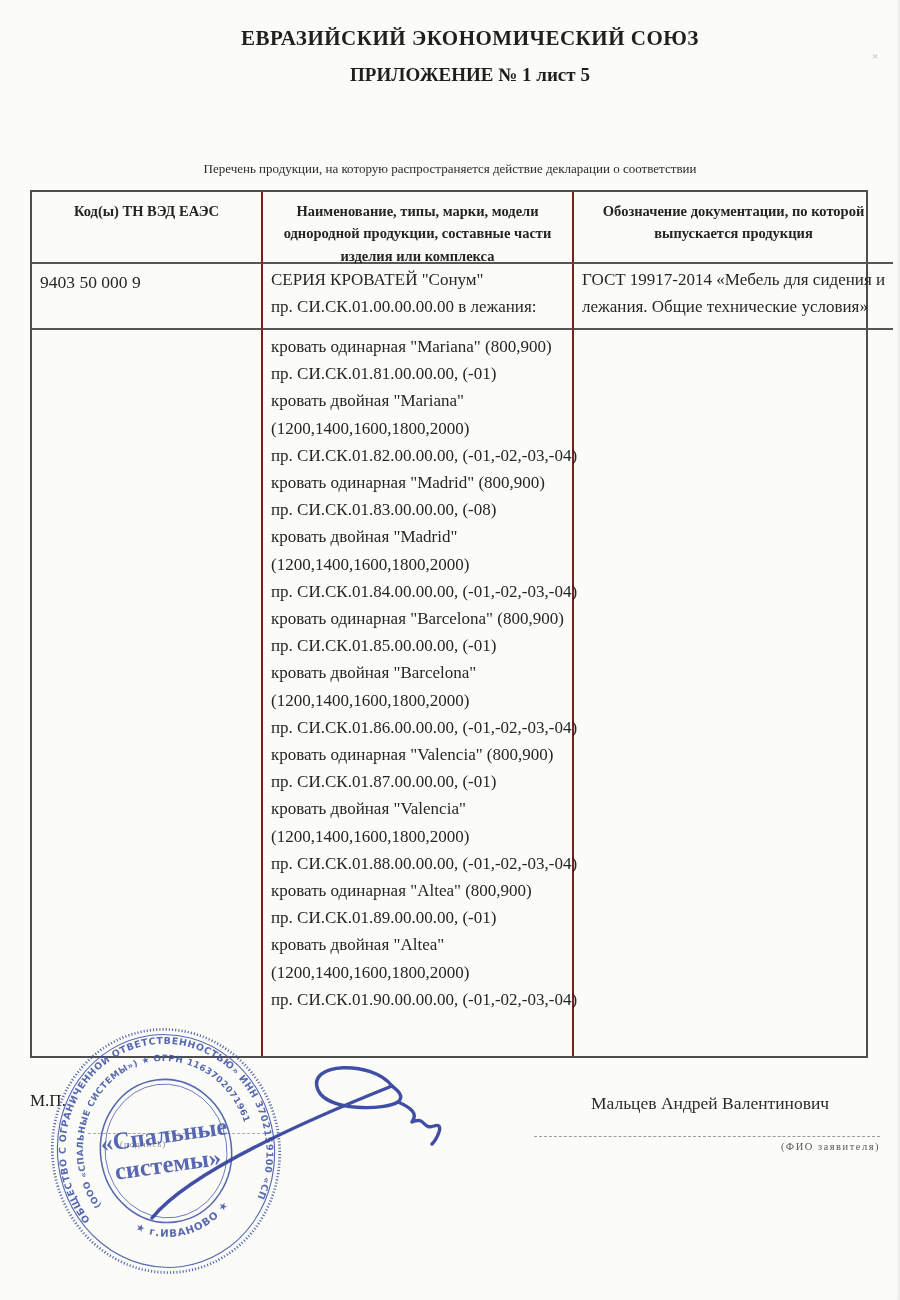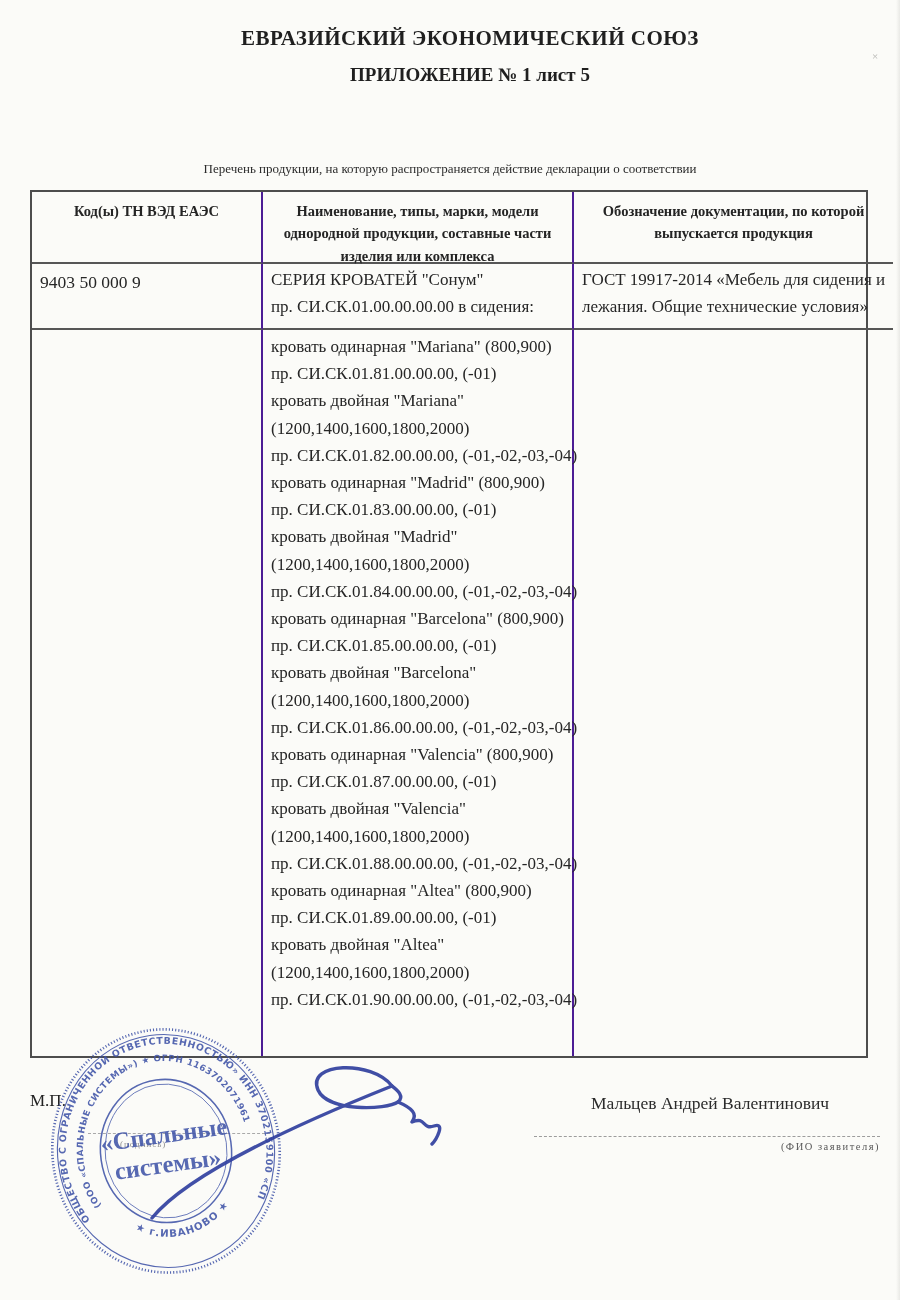--- a/index.html
+++ b/index.html
@@ -21,21 +21,21 @@
   .doc-table{
     position:absolute;left:30px;top:190px;width:838px;height:868px;
     display:grid;
     grid-template-columns:231px 311px 1fr;
     grid-template-rows:72px 66px 1fr;
     border:2px solid #4d4d4d;
     border-top-width:2.5px;
     box-sizing:border-box;
     font-size:17px;
   }
-  .cell{border-right:2px solid #4c1d95;border-bottom:2px solid #565656;box-sizing:border-box;padding:4px 8px;}
+  .cell{border-right:2px solid #7f1d1d;border-bottom:2px solid #565656;box-sizing:border-box;padding:4px 8px;}
   .cell:nth-child(3n){border-right:none;}
   .cell.last-row{border-bottom:none;}
   .th{font-weight:bold;font-size:14.5px;text-align:center;line-height:1.55;padding-top:8px;color:#242424;}
   .code-cell{font-size:17.5px;padding-top:8px;}
   .lines div{line-height:26.5px;white-space:nowrap;}
   .lines{padding-top:3px;}
   .row2-lines div{line-height:27.2px;}
   
   .mp{position:absolute;left:30px;top:1091px;font-weight:normal;font-size:17px;color:#222;}
   .sig-line-doc{position:absolute;left:88px;top:1133px;width:182px;border-top:1.5px dashed #a9a9a9;}
@@ -62,36 +62,36 @@
 
   <div class="doc-table">
 
     <div class="cell th">Код(ы) ТН ВЭД ЕАЭС</div>
     <div class="cell th">Наименование, типы, марки, модели однородной продукции, составные части изделия или комплекса</div>
     <div class="cell th">Обозначение документации, по которой выпускается продукция</div>
 
     <div class="cell code-cell">9403 50 000 9</div>
     <div class="cell lines">
         <div>СЕРИЯ КРОВАТЕЙ "Сонум"</div>
-        <div>пр. СИ.СК.01.00.00.00.00 в сидения:</div>
+        <div>пр. СИ.СК.01.00.00.00.00 в лежания:</div>
       </div>
     <div class="cell lines">
         <div>ГОСТ 19917-2014 «Мебель для сидения и</div>
         <div>лежания. Общие технические условия»</div>
       </div>
 
     <div class="cell last-row"></div>
     <div class="cell last-row lines row2-lines">
         <div>кровать одинарная "Mariana" (800,900)</div>
         <div>пр. СИ.СК.01.81.00.00.00, (-01)</div>
         <div>кровать двойная "Mariana"</div>
         <div>(1200,1400,1600,1800,2000)</div>
         <div>пр. СИ.СК.01.82.00.00.00, (-01,-02,-03,-04)</div>
         <div>кровать одинарная "Madrid" (800,900)</div>
-        <div>пр. СИ.СК.01.83.00.00.00, (-01)</div>
+        <div>пр. СИ.СК.01.83.00.00.00, (-08)</div>
         <div>кровать двойная "Madrid"</div>
         <div>(1200,1400,1600,1800,2000)</div>
         <div>пр. СИ.СК.01.84.00.00.00, (-01,-02,-03,-04)</div>
         <div>кровать одинарная "Barcelona" (800,900)</div>
         <div>пр. СИ.СК.01.85.00.00.00, (-01)</div>
         <div>кровать двойная "Barcelona"</div>
         <div>(1200,1400,1600,1800,2000)</div>
         <div>пр. СИ.СК.01.86.00.00.00, (-01,-02,-03,-04)</div>
         <div>кровать одинарная "Valencia" (800,900)</div>
         <div>пр. СИ.СК.01.87.00.00.00, (-01)</div>

